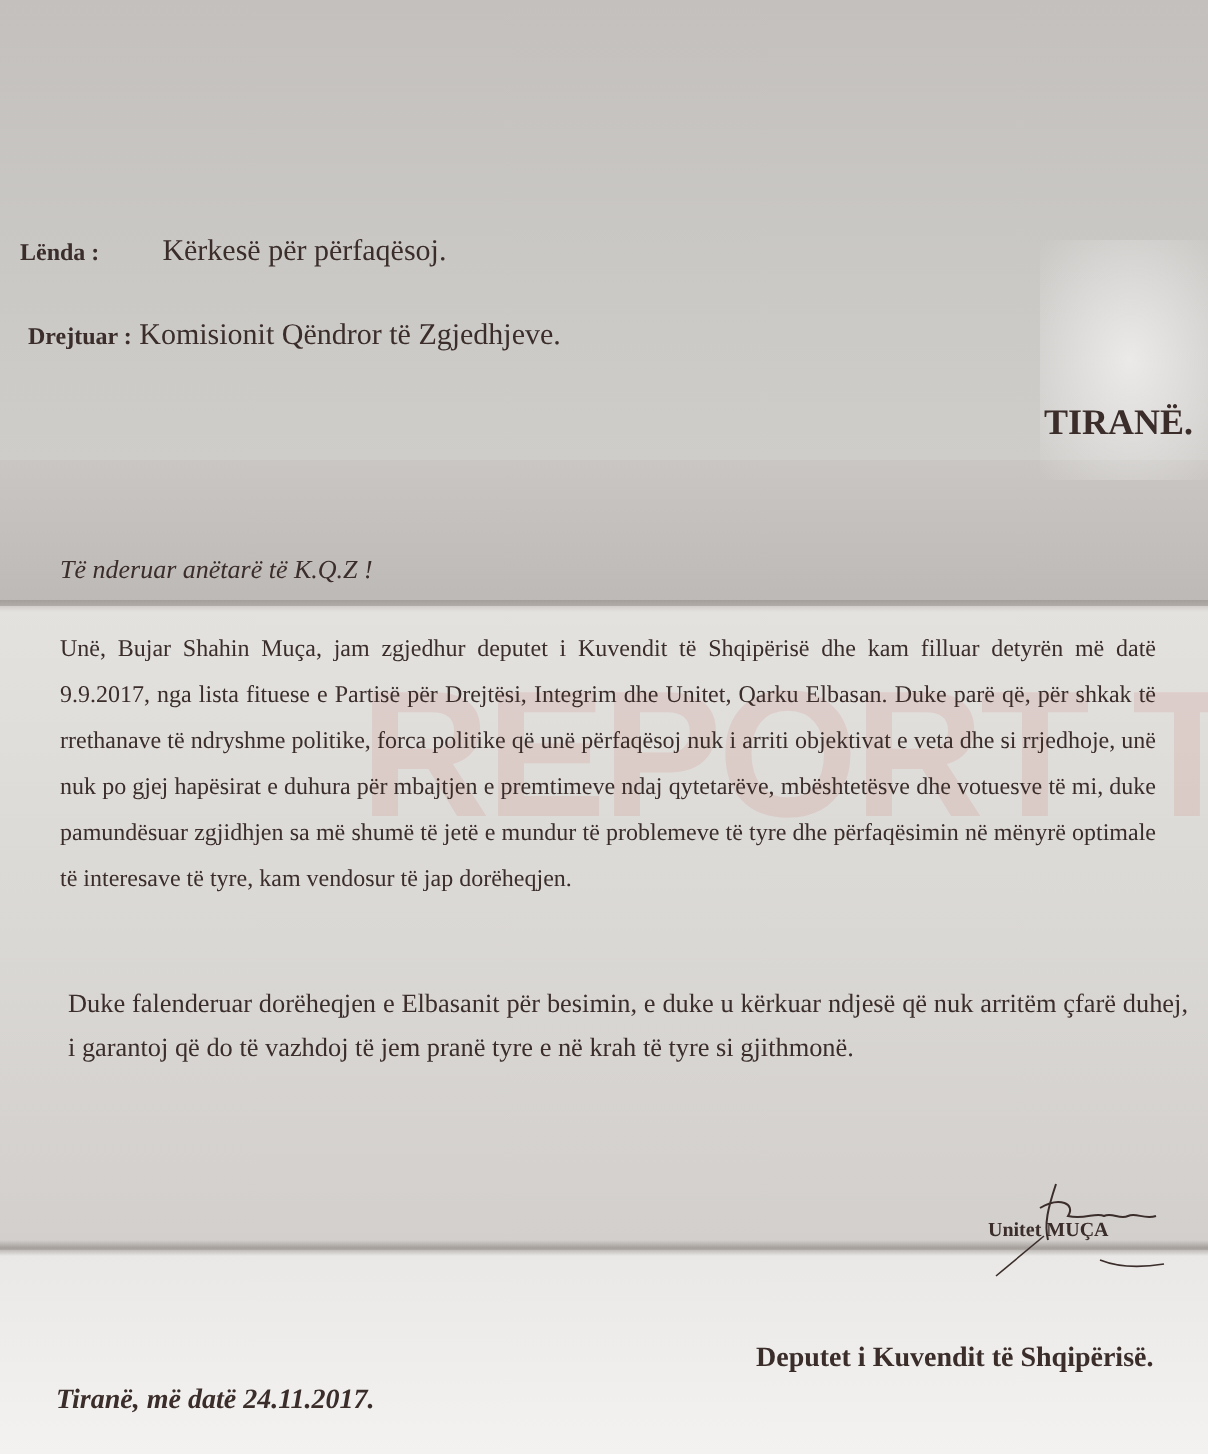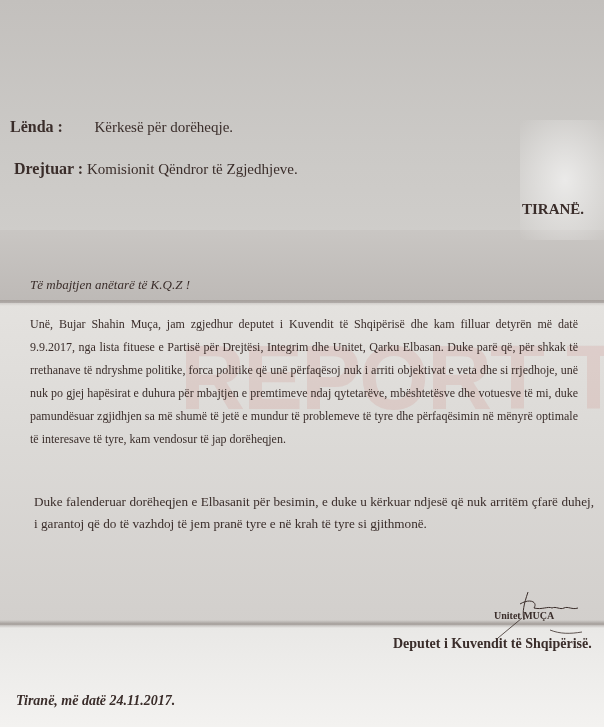--- a/index.html
+++ b/index.html
@@ -39,21 +39,21 @@
   }
   .watermark {
     position:absolute; left:180px; top:328px; width:330px; height:100px;
     font-family:"Liberation Sans", sans-serif; font-weight:bold; font-size:90px;
     color:rgba(200,80,70,0.12); letter-spacing:-2px; line-height:100px;
     white-space:nowrap; pointer-events:none;
   }
   .line { position:absolute; white-space:nowrap; font-size:15px; }
   .bold { font-weight:bold; }
   .italic { font-style:italic; }
-  .label { font-weight:bold; font-size:16px; }
+  .label { font-weight:bold; font-size:12px; }
   .body-p {
     position:absolute; left:30px; width:548px; font-size:12px; line-height:23px;
     text-align:justify;
   }
   .sig {
     position:absolute; left:490px; top:590px; width:100px; height:50px;
   }
 </style>
 </head>
 <body>
@@ -64,39 +64,39 @@
 <div class="fold1"></div>
 <div class="band-bottom"></div>
 <div class="fold2"></div>
 <div class="glare"></div>
 
 <div class="watermark">REPORT TV</div>
 
 <div class="line" style="left:10px; top:118px;">
   <span class="label">Lënda :</span>
   <span style="display:inline-block;width:24px"></span>
-  <span>Kërkesë për dorëheqje.</span>
+  <span>Kërkesë për përfaqësoj.</span>
 </div>
 
 <div class="line" style="left:14px; top:160px;text-align:right;">
   <span class="label">Drejtuar :</span>
   <span>Komisionit Qëndror të Zgjedhjeve.</span>
 </div>
 
-<div class="line bold" style="left:522px; top:201px; font-size:15px;">TIRANË.</div>
+<div class="line bold" style="left:522px; top:201px; font-size:18px;">TIRANË.</div>
 
-<div class="line italic" style="left:30px; top:277px; font-size:13px;">Të mbajtjen anëtarë të K.Q.Z !</div>
+<div class="line italic" style="left:30px; top:277px; font-size:13px;">Të nderuar anëtarë të K.Q.Z !</div>
 
 <div class="body-p" style="top:313px;">Unë, Bujar Shahin Muça, jam zgjedhur deputet i Kuvendit të Shqipërisë dhe kam filluar detyrën më datë 9.9.2017, nga lista fituese e Partisë për Drejtësi, Integrim dhe Unitet, Qarku Elbasan. Duke parë që, për shkak të rrethanave të ndryshme politike, forca politike që unë përfaqësoj nuk i arriti objektivat e veta dhe si rrjedhoje, unë nuk po gjej hapësirat e duhura për mbajtjen e premtimeve ndaj qytetarëve, mbështetësve dhe votuesve të mi, duke pamundësuar zgjidhjen sa më shumë të jetë e mundur të problemeve të tyre dhe përfaqësimin në mënyrë optimale të interesave të tyre, kam vendosur të jap dorëheqjen.</div>
 
 <div class="body-p" style="top:491px; font-size:13.2px; line-height:22px; left:34px; width:560px;">Duke falenderuar dorëheqjen e Elbasanit për besimin, e duke u kërkuar ndjesë që nuk arritëm çfarë duhej, i garantoj që do të vazhdoj të jem pranë tyre e në krah të tyre si gjithmonë.</div>
 
 <svg class="sig" viewBox="0 0 100 50">
   <path d="M38 2 C 34 14, 32 22, 34 30 M 30 14 C 40 8, 48 12, 44 18 C 52 20, 58 16, 62 18 C 66 16, 70 20, 74 18 C 78 16, 82 20, 88 18" stroke="#3a2d2a" stroke-width="1" fill="none"></path>
   <path d="M 8 48 L 32 28" stroke="#3a2d2a" stroke-width="0.8" fill="none"></path>
   <path d="M 60 40 C 70 44, 80 44, 92 42" stroke="#3a2d2a" stroke-width="0.8" fill="none"></path>
 </svg>
 
 <div class="line bold" style="left:494px; top:610px; font-size:10px;">Unitet MUÇA</div>
 
-<div class="line bold" style="left:378px; top:636px; font-size:14px;margin-left:15px;">Deputet i Kuvendit të Shqipërisë.</div>
+<div class="line bold" style="left:378px; top:672px; font-size:14px;">Deputet i Kuvendit të Shqipërisë.</div>
 
-<div class="line bold italic" style="left:16px; top:693px; font-size:14px;">Tiranë, më datë 24.11.2017.</div>
+<div class="line bold italic" style="left:28px; top:693px; font-size:14px;">Tiranë, më datë 24.11.2017.</div>
 
 </body></html>

